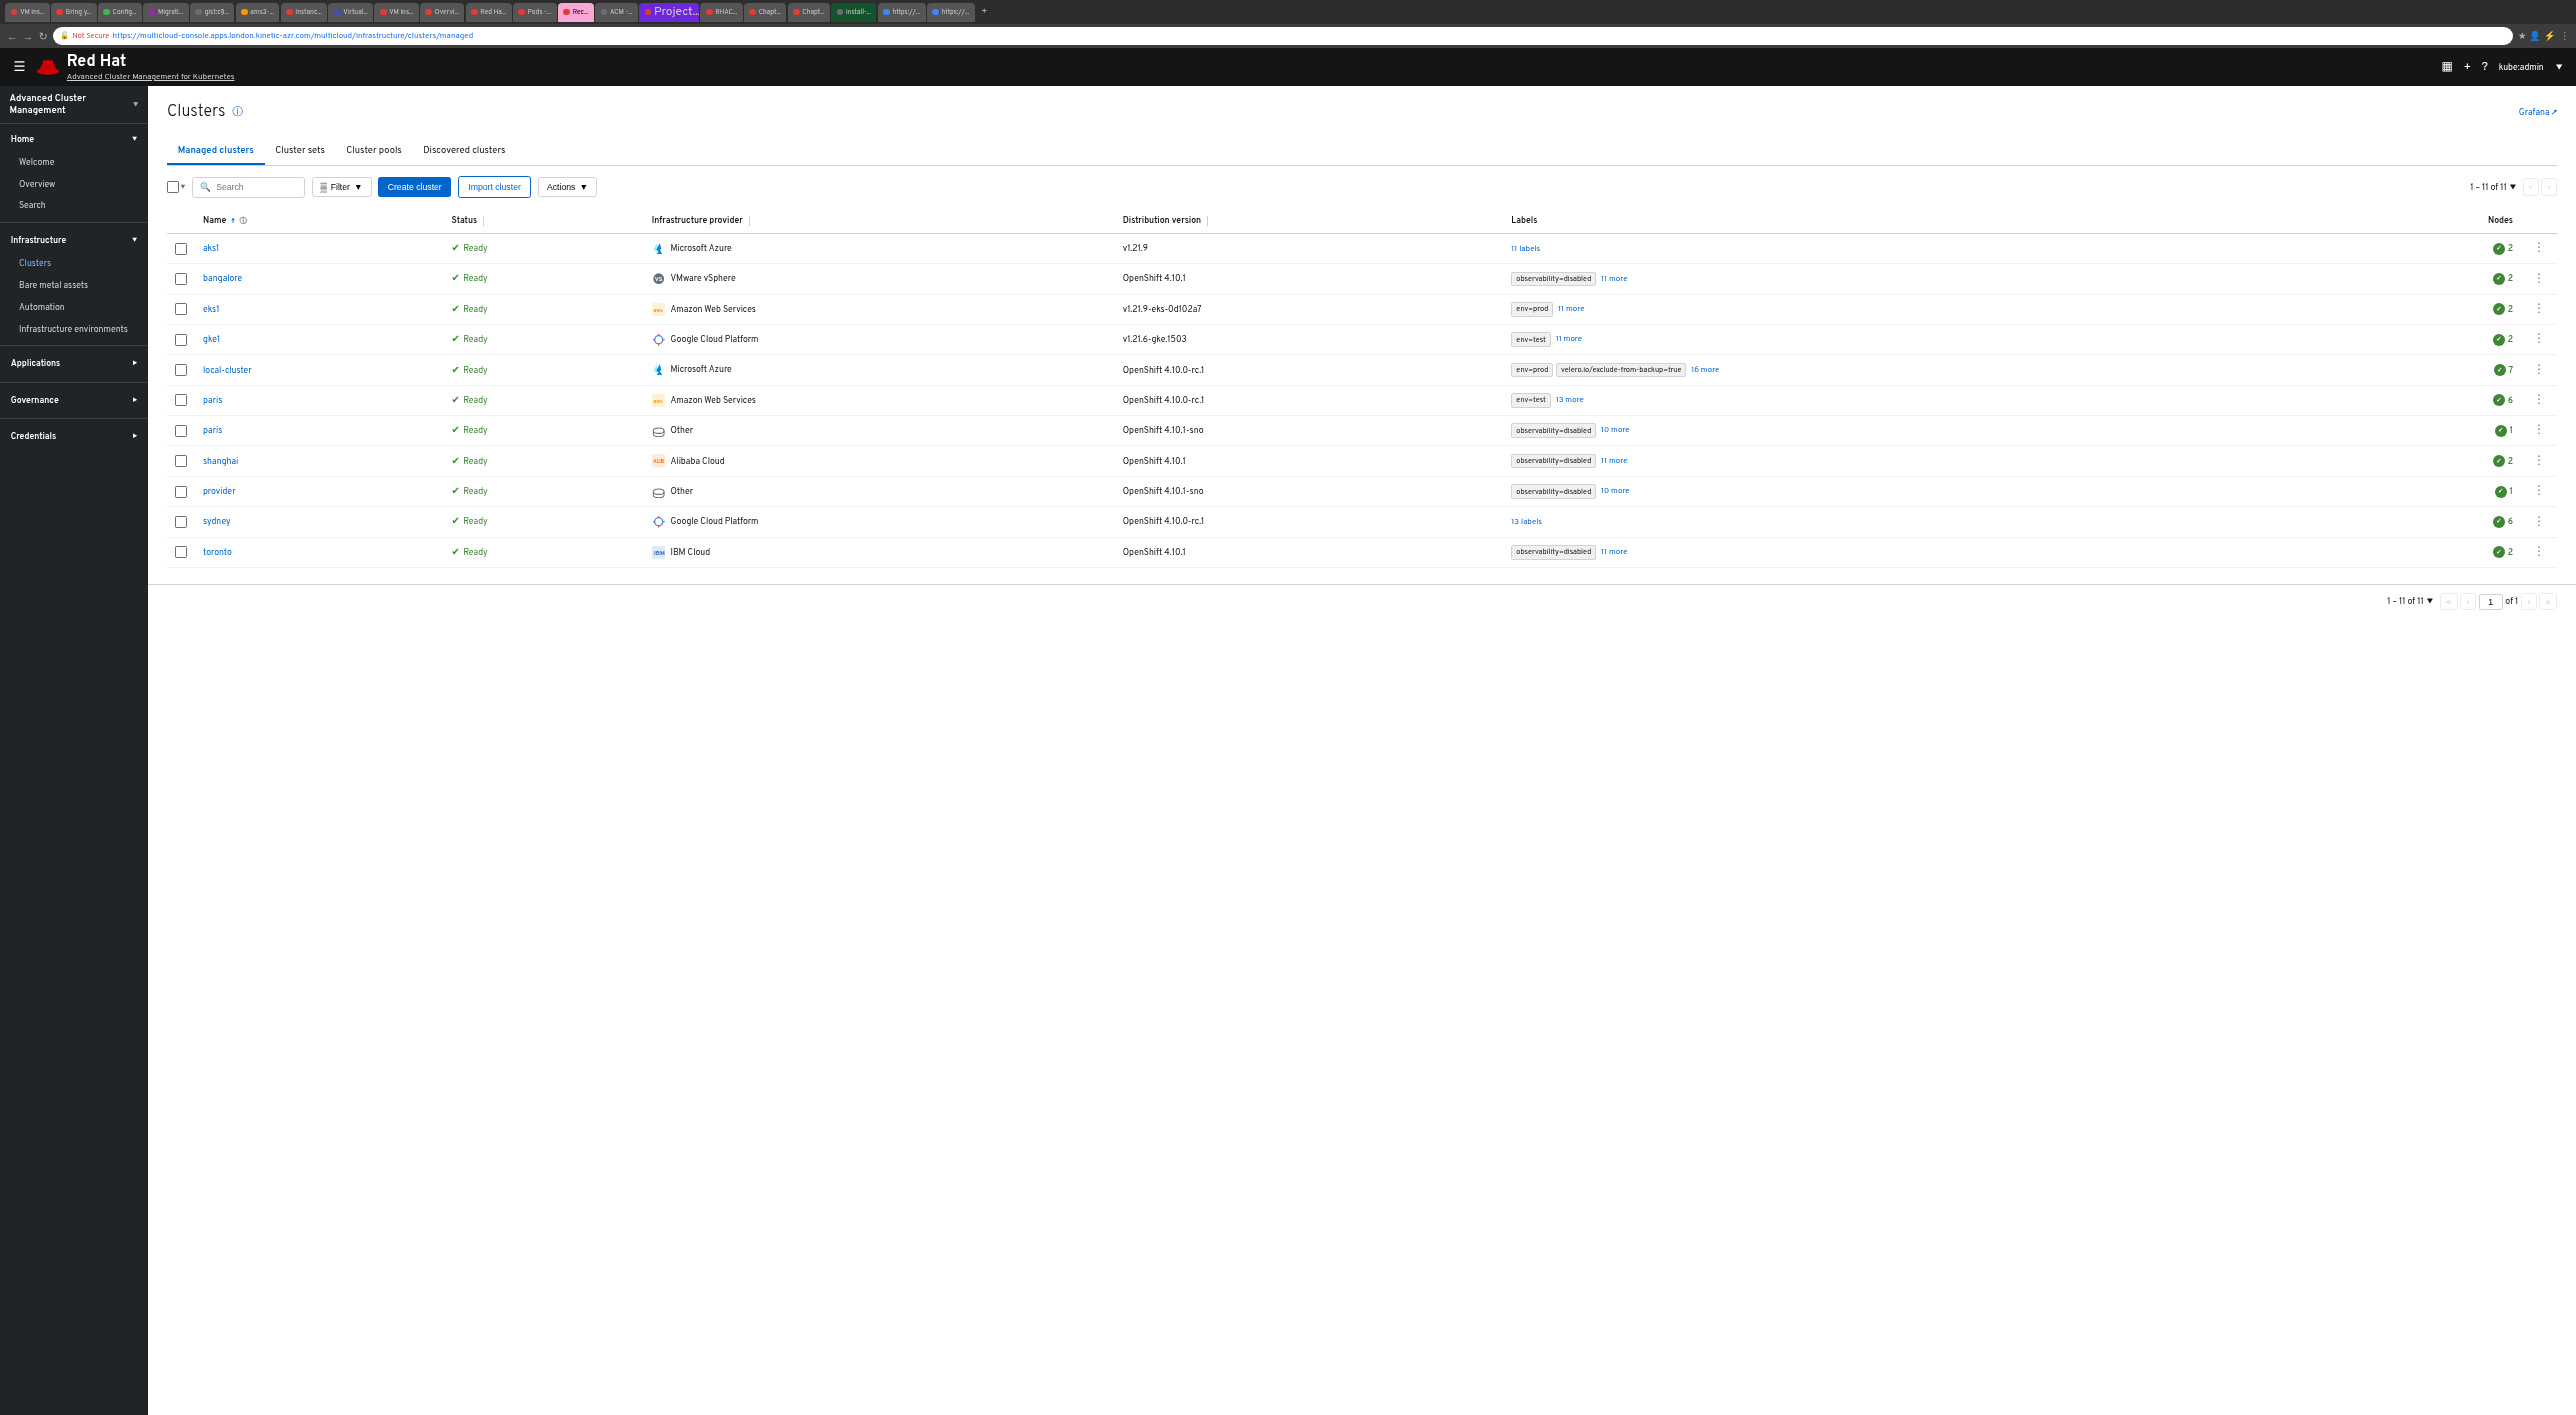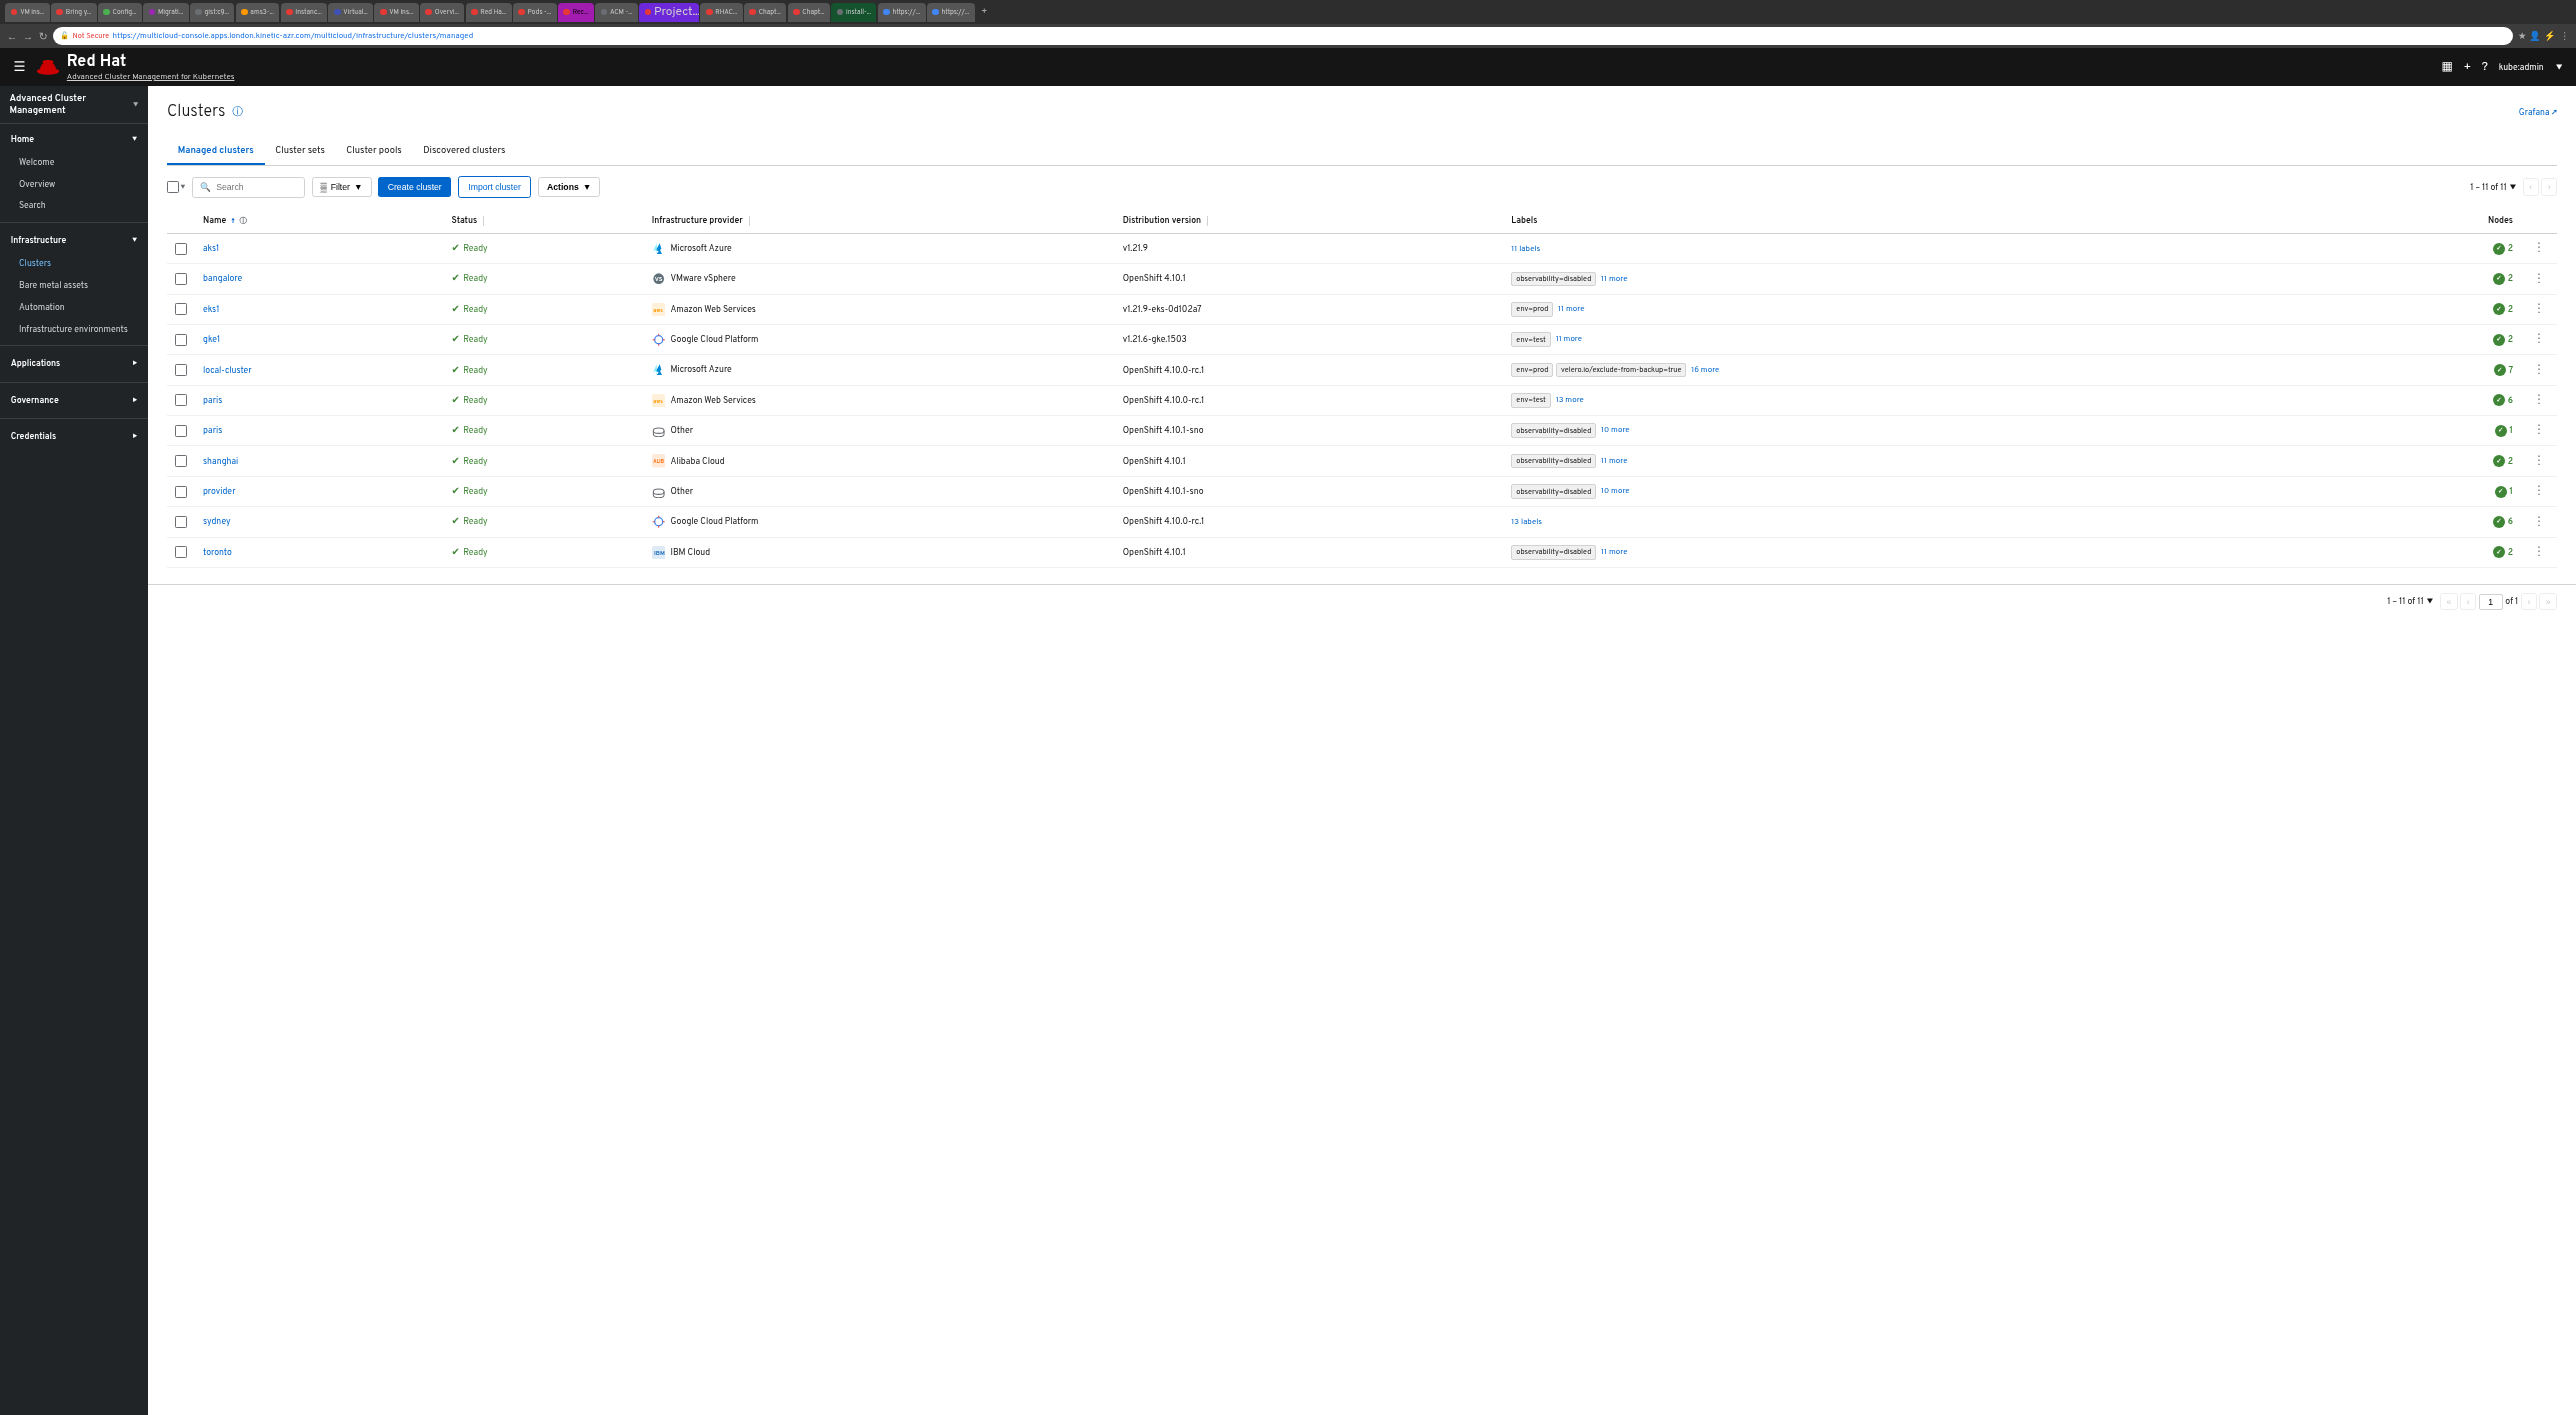--- a/index.html
+++ b/index.html
@@ -2,21 +2,21 @@
 <html style="font-size:10.7px"><head>
   <meta charset="utf-8">
   <style>
     * { box-sizing: border-box; margin: 0; padding: 0; }
     body { font-family: 'RedHatText', 'Overpass', Arial, sans-serif; font-size: 9.4px; background: #f0f0f0; color: #151515; overflow: hidden; }
 
     
     .browser-chrome { background: #3c3c3c; height: 48px; display: flex; flex-direction: column; }
     .browser-tabs { background: #2d2d2d; height: 24px; display: flex; align-items: center; padding: 0 5.4px; gap: 1.3px; overflow: hidden; }
     .browser-tab { background: #4a4a4a; color: #ccc; font-size: 7.4px; padding: 0 6.7px; height: 19px; display: flex; align-items: center; border-radius: 4px 4px 0 0; white-space: nowrap; max-width: 81px; overflow: hidden; text-overflow: ellipsis; }
-    .browser-tab.active { background: #a21caf; color: #000; }
+    .browser-tab.active { background: #f9a8d4; color: #000; }
     .browser-nav { background: #3c3c3c; height: 24px; display: flex; align-items: center; padding: 0 6.7px; gap: 5.4px; }
     .nav-btn { color: #aaa; font-size: 10.7px; cursor: pointer; background: none; border: none; }
     .address-bar { flex: 1; background: #fff; border-radius: 13.4px; height: 17.4px; display: flex; align-items: center; padding: 0 6.7px; font-size: 8px; color: #333; gap: 3.4px; }
     .address-bar .lock-icon { color: #e85252; font-size: 7.4px; }
     .address-bar .url { color: #1a73e8; font-size: 8px; }
     .browser-actions { display: flex; gap: 3.4px; color: #aaa; font-size: 9.4px; }
 
     
     .app { display: flex; flex-direction: column; height: calc(100vh - 48px); }
 
@@ -60,21 +60,21 @@
     .toolbar { display: flex; align-items: center; gap: 6.7px; margin-bottom: 10.7px; }
     .checkbox-select { display: flex; align-items: center; gap: 1.3px; }
     .checkbox-wrap { width: 12px; height: 12px; border: 0.7px solid #6a6e73; border-radius: 1.3px; display: flex; align-items: center; justify-content: center; cursor: pointer; background: #fff; }
     .select-arrow { font-size: 6.7px; cursor: pointer; color: #6a6e73; }
     .search-box { display: flex; align-items: center; border: 0.7px solid #d2d2d2; border-radius: 2.7px; padding: 4px 6.7px; gap: 5.4px; min-width: 107px; background: #fff; }
     .search-icon { color: #6a6e73; font-size: 8.7px; }
     .search-input { border: none; outline: none; font-size: 8.7px; width: 81px; background: transparent; }
     .filter-btn { display: flex; align-items: center; gap: 4px; padding: 4px 8px; border: 0.7px solid #d2d2d2; border-radius: 2.7px; background: #fff; cursor: pointer; font-size: 8.7px; }
     .create-btn { background: #06c; color: #fff; border: none; border-radius: 2.7px; padding: 4.7px 9.4px; font-size: 8.7px; cursor: pointer; font-weight: 500; }
     .import-btn { background: #fff; color: #06c; border: 0.7px solid #06c; border-radius: 2.7px; padding: 4.7px 9.4px; font-size: 8.7px; cursor: pointer; font-weight: 500; }
-    .actions-btn { display: flex; align-items: center; gap: 4px; padding: 4px 8px; border: 0.7px solid #d2d2d2; border-radius: 2.7px; background: #fff; cursor: pointer; font-size: 8.7px; font-weight: bold; }
+    .actions-btn { display: flex; align-items: center; gap: 4px; padding: 4px 8px; border: 0.7px solid #d2d2d2; border-radius: 2.7px; background: #fff; cursor: pointer; font-size: 8.7px; }
     .pagination-info { margin-left: auto; font-size: 8.7px; color: #151515; display: flex; align-items: center; gap: 2.7px; cursor: pointer; }
     .pagination-nav { display: flex; gap: 2.7px; }
     .pag-btn { background: none; border: 0.7px solid #d2d2d2; border-radius: 2.7px; padding: 2.7px 5.4px; cursor: pointer; color: #6a6e73; font-size: 8.7px; }
     .pag-btn:disabled { opacity: 0.4; cursor: default; }
 
     
     .cluster-table { width: 100%; border-collapse: collapse; }
     .cluster-table th { text-align: left; padding: 6.7px 8px; font-size: 8.7px; font-weight: 600; color: #151515; border-bottom: 1.3px solid #d2d2d2; white-space: nowrap; }
     .cluster-table th .sort-icon { color: #06c; margin-left: 2.7px; font-size: 7.4px; }
     .cluster-table th .col-info { color: #6a6e73; margin-left: 2.7px; font-size: 7.4px; }

